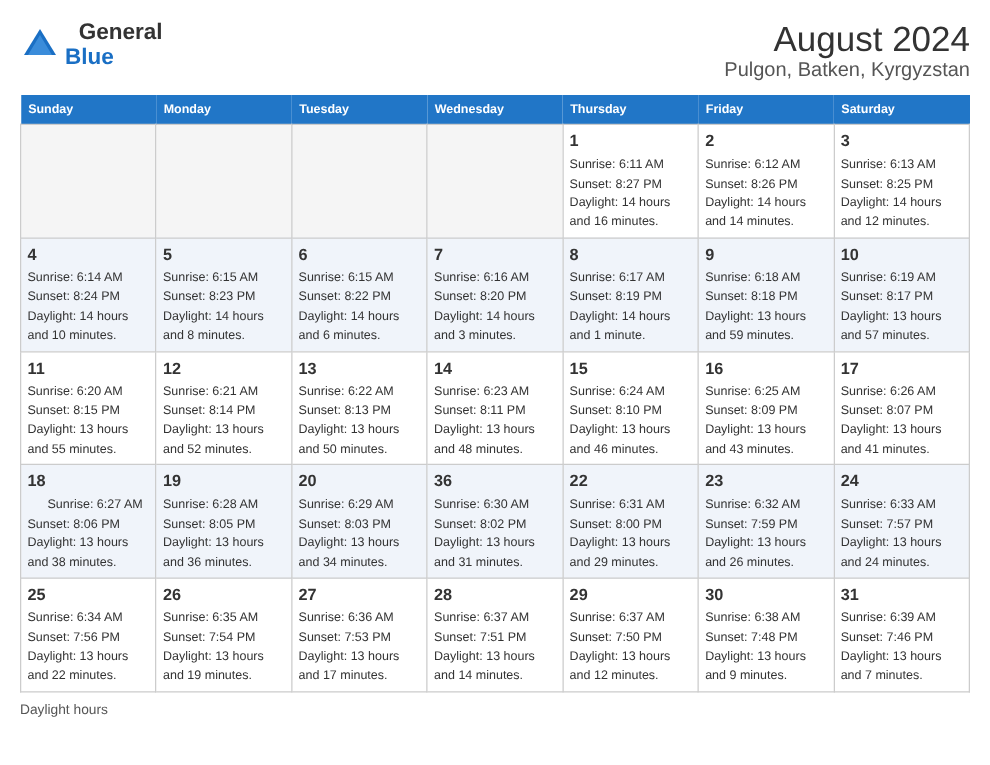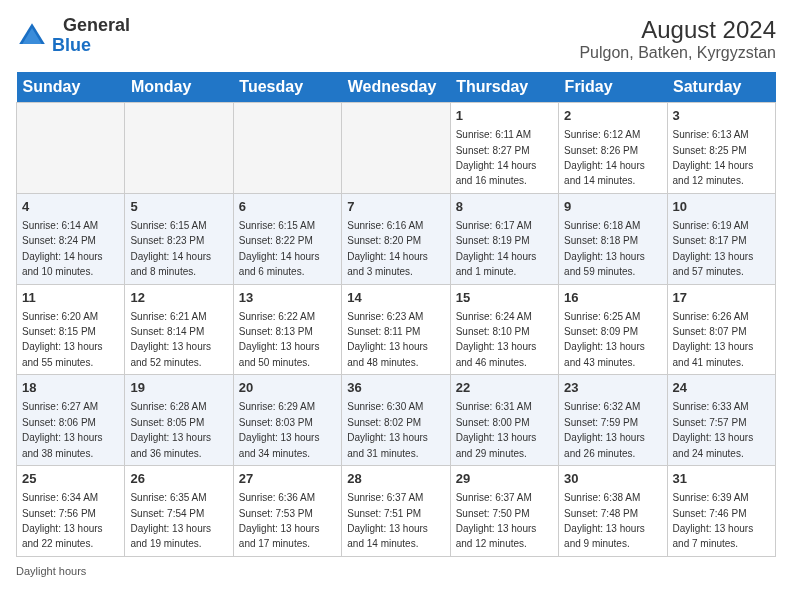--- a/index.html
+++ b/index.html
@@ -29,39 +29,39 @@
     .logo-text .general { color: #333; margin-left: 11px; }
     .logo-text .blue { color: #1a6fc4; }
     .logo-icon {
       width: 32px;
       height: 32px;
     }
     .title-block {
       text-align: right;
     }
     .month-year {
-      font-size: 24px;
+      font-size: 28px;
       font-weight: normal;
       color: #333;
     }
     .location {
       font-size: 16px;
       color: #555;
     }
     table {
       width: 100%;
       border-collapse: collapse;
       font-size: 11px;
     }
     thead tr th {
       background-color: #2176c7;
       color: #fff;
       text-align: left;
       padding: 6px 6px;
-      font-size: 16px;
+      font-size: 10px;
       font-weight: bold;
     }
     tbody tr td {
       border: 1px solid #ccc;
       vertical-align: top;
       padding: 4px 5px;
       width: calc(100% / 7);
       min-height: 80px;
       color: #333;
       line-height: 1.4;
@@ -183,21 +183,21 @@
 Sunset: 8:10 PM
 Daylight: 13 hours and 46 minutes.</span></td>
         <td><span class="day-num">16</span><span class="day-info" style="white-space: pre-line;">Sunrise: 6:25 AM
 Sunset: 8:09 PM
 Daylight: 13 hours and 43 minutes.</span></td>
         <td><span class="day-num">17</span><span class="day-info" style="white-space: pre-line;">Sunrise: 6:26 AM
 Sunset: 8:07 PM
 Daylight: 13 hours and 41 minutes.</span></td>
       </tr>
       <tr>
-        <td><span class="day-num">18</span><span class="day-info" style="white-space: pre-line;">Sunrise: 6:27 AM
+        <td><span class="day-num">18</span><span class="day-info" style="white-space: pre-line; margin-left: 16px;">Sunrise: 6:27 AM
 Sunset: 8:06 PM
 Daylight: 13 hours and 38 minutes.</span></td>
         <td><span class="day-num">19</span><span class="day-info" style="white-space: pre-line;">Sunrise: 6:28 AM
 Sunset: 8:05 PM
 Daylight: 13 hours and 36 minutes.</span></td>
         <td><span class="day-num">20</span><span class="day-info" style="white-space: pre-line;">Sunrise: 6:29 AM
 Sunset: 8:03 PM
 Daylight: 13 hours and 34 minutes.</span></td>
         <td><span class="day-num">36</span><span class="day-info" style="white-space: pre-line;">Sunrise: 6:30 AM
 Sunset: 8:02 PM

